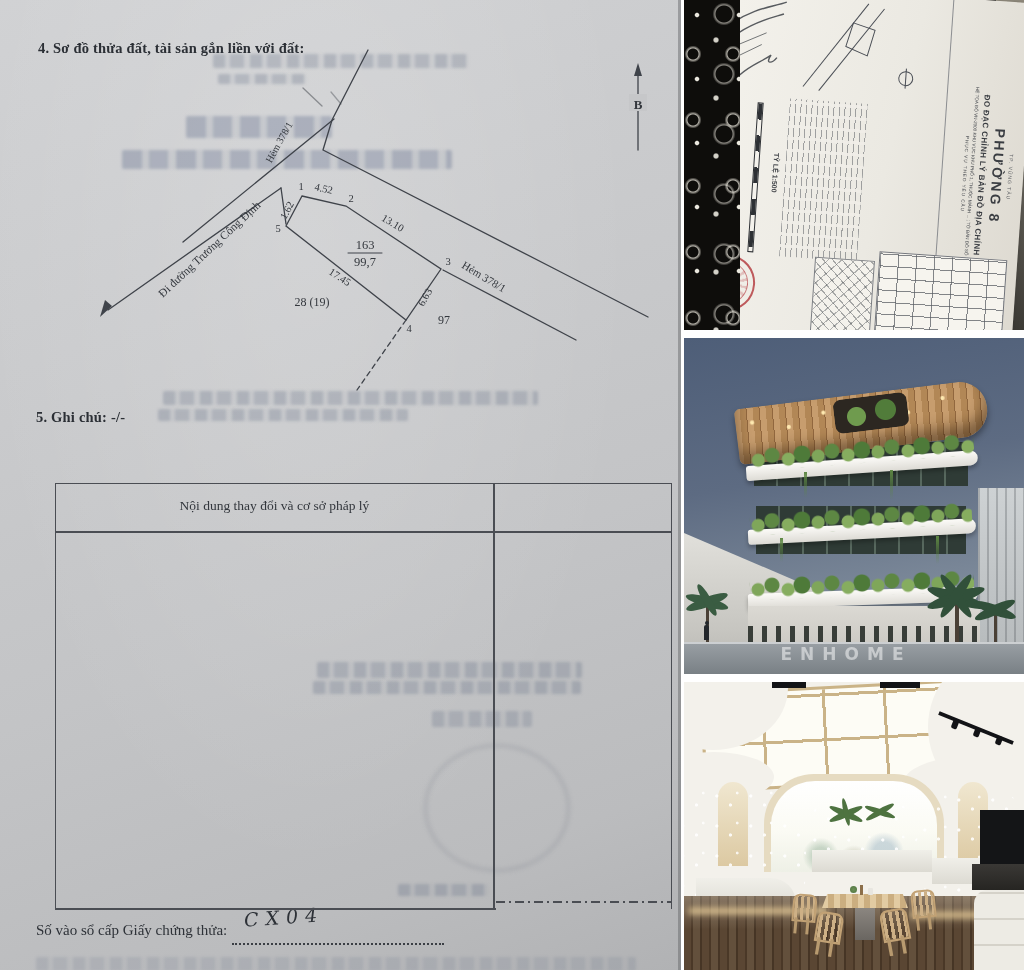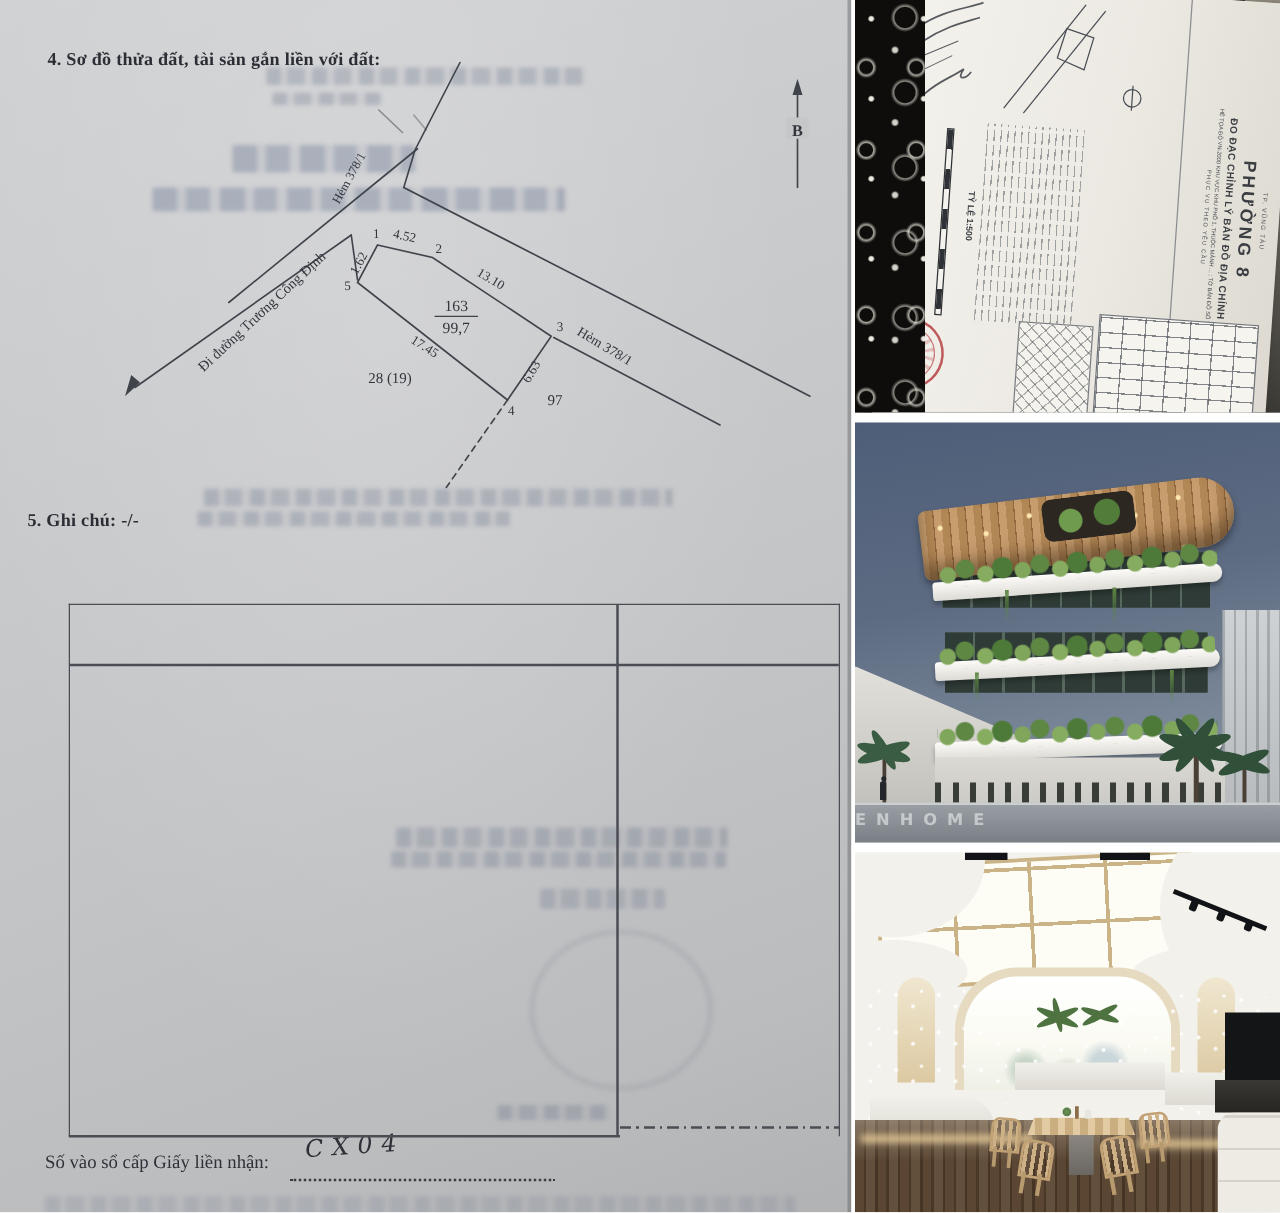--- a/index.html
+++ b/index.html
@@ -117,22 +117,22 @@
       radial-gradient(circle at 52px 9px,#4e7a39 8px,transparent 9px);
     background-size:60px 22px;background-repeat:repeat-x;}
   .vine{width:3px;background:linear-gradient(180deg,#5d8743,rgba(93,135,67,0));}
   .gf{left:64px;top:268px;width:232px;height:46px;background:linear-gradient(#dbd9d3,#c9c7c1);}
   .fence{left:0;bottom:0;width:100%;height:26px;
     background:repeating-linear-gradient(90deg,#383d38 0 5px,transparent 5px 14px);}
   .road2{left:0;bottom:0;width:340px;height:32px;background:linear-gradient(180deg,#9aa0a5,#798085);}
   .curb{left:0;bottom:30px;width:340px;height:2px;background:rgba(255,255,255,.5);}
   .person{left:20px;bottom:34px;width:5px;height:15px;background:#23272c;border-radius:2px 2px 0 0;}
   .person::before{content:"";position:absolute;left:0.5px;top:-4px;width:4px;height:4px;border-radius:50%;background:#23272c;}
-  .wm-en{left:0;right:16px;bottom:10px;text-align:left;font-family:"DejaVu Sans",sans-serif;
-    font-weight:bold;font-size:13px;letter-spacing:8px;color:rgba(255,255,255,.5);}
+  .wm-en{left:0;right:16px;bottom:10px;text-align:center;font-family:"DejaVu Sans",sans-serif;
+    font-weight:bold;font-size:17px;letter-spacing:8px;color:rgba(255,255,255,.5);}
 
   
   .ph3{top:682px;height:288px;background:#f3f1eb;}
   .sky3{left:18px;top:4px;width:252px;height:94px;transform:rotate(-3deg);border:3px solid #cab387;border-radius:12px;
     background:
       repeating-linear-gradient(90deg, transparent 0 58px, #cab387 58px 61px),
       repeating-linear-gradient(0deg, transparent 0 42px, #cab387 42px 45px),#fdfcf5;}
   .blob{background:#f3f1eb;border-radius:50%;}
   .tl{background:#121316;}
   .arch-c{left:80px;top:92px;width:180px;height:98px;border-radius:50px 50px 0 0;background:#e6dbc1;}
@@ -237,31 +237,32 @@
         <text x="365" y="249" font-size="12.5">163</text>
         <text x="365" y="266" font-size="12.5">99,7</text>
         <text x="312" y="306" font-size="12">28 (19)</text>
         <text x="444" y="324" font-size="12">97</text>
         <text transform="translate(212,252) rotate(-43)" font-size="11.5">Đi đường Trương Công Định</text>
         <text transform="translate(282,144) rotate(-61)" font-size="10">Hẻm 378/1</text>
         <text transform="translate(482,280) rotate(31)" font-size="11">Hẻm 378/1</text>
       </g>
     </svg>
 
-    <div class="a h-sec" style="left:22px;top:409px">5. Ghi chú: -/-</div>
+    <div class="a h-sec" style="left:36px;top:409px">5. Ghi chú: -/-</div>
 
     <div class="a tbl">
       <div class="a tbl-div"></div>
       <div class="a tbl-hline"></div>
       <div class="a tbl-b1"></div>
       <div class="a tbl-b2"></div>
+      <div class="a tbl-h1">Nội dung thay đổi và cơ sở pháp lý</div>
     </div>
 
 
-    <div class="a f-label">Số vào sổ cấp Giấy liền nhận:</div>
+    <div class="a f-label">Số vào sổ cấp Giấy chứng thửa:</div>
     <div class="a f-dots"></div>
     <div class="a f-hand">CX04</div>
     <div class="a ghost f-cut"></div>
   </section>
 
   <aside class="col">
 
     <figure class="ph ph1" style="margin:0">
       <div class="a desk"></div>
       <div class="a sheet">

